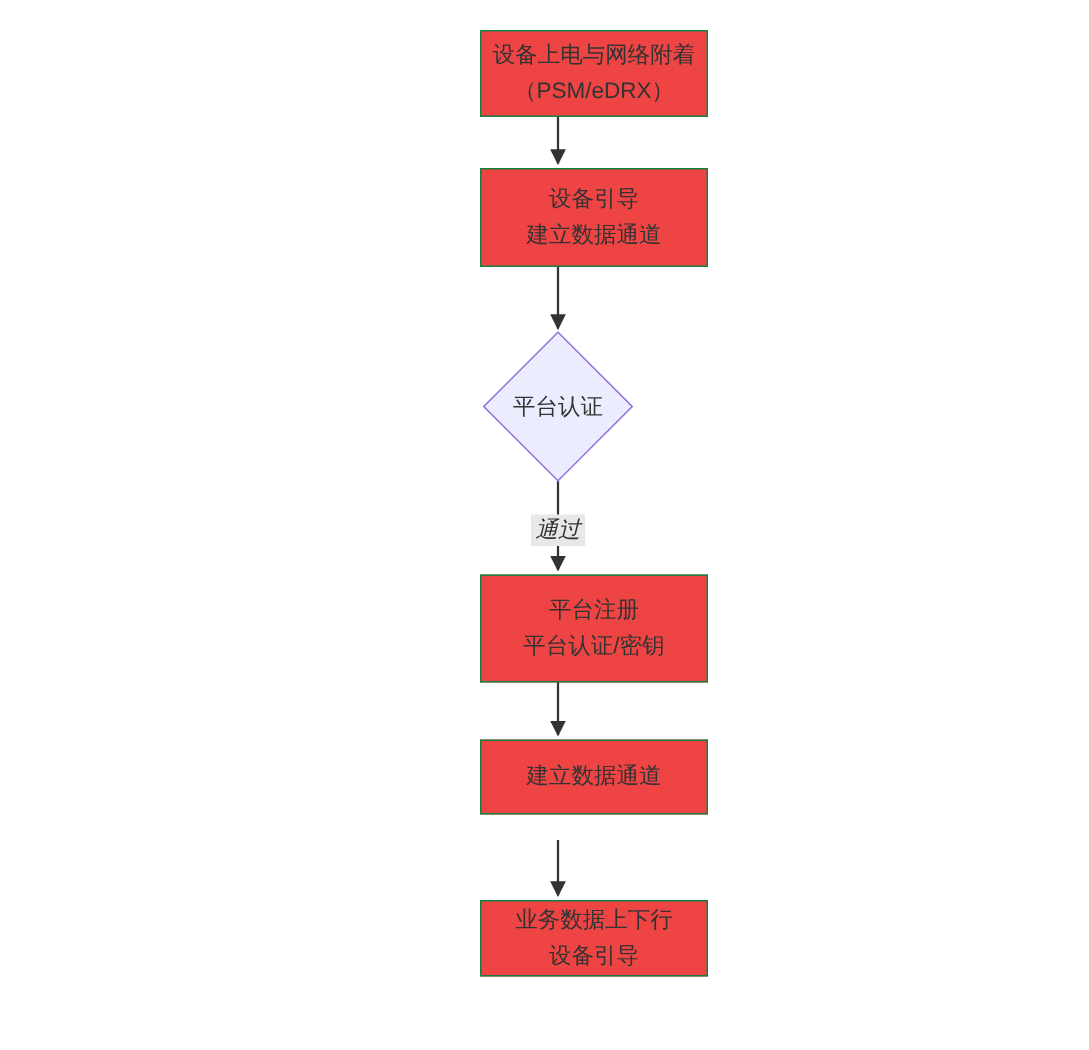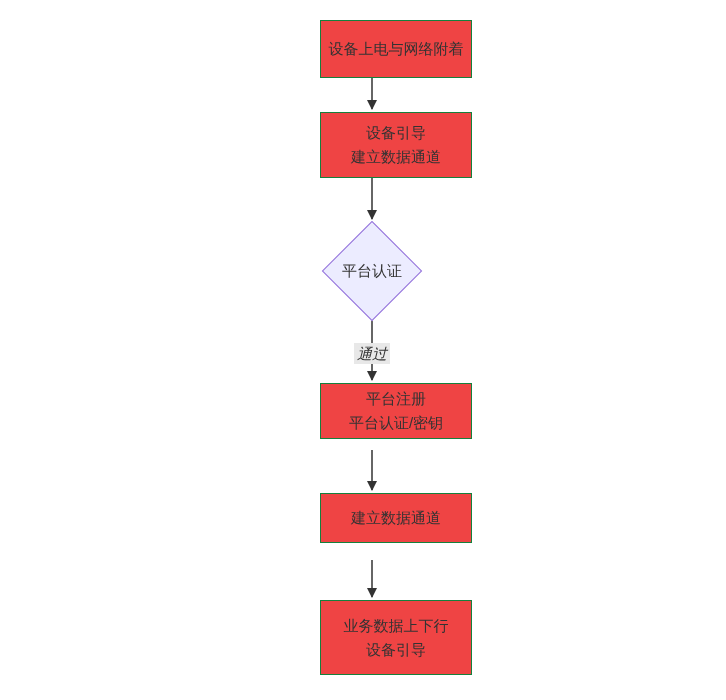--- a/index.html
+++ b/index.html
@@ -35,23 +35,23 @@
   }
   .node.rect {
     width: 152px;
     left: 296px;
     background: #ef4444;
     border: 1px solid #15803d;
     margin-left: 24px;
   }
   .node-a { top: 20px;  height: 58px; }
   .node-b { top: 112px; height: 66px; }
-  .node-d { top: 383px; height: 56px; }
+  .node-d { top: 383px; height: 72px; }
   .node-e { top: 493px; height: 50px; }
-  .node-f { top: 600px; height: 75px; }
+  .node-f { top: 600px; height: 51px; }
   .diamond-wrap {
     position: absolute;
     left: 322px;
     top: 222px;
     width: 100px;
     height: 98px;
   }
   .diamond-shape {
     position: absolute;
     left: 50%;
@@ -99,20 +99,21 @@
     </defs>
     <line x1="372" y1="78" x2="372" y2="109" stroke="#333333" stroke-width="1.5" marker-end="url(#arrowhead)"></line>
     <line x1="372" y1="178" x2="372" y2="219" stroke="#333333" stroke-width="1.5" marker-end="url(#arrowhead)"></line>
     <line x1="372" y1="320" x2="372" y2="380" stroke="#333333" stroke-width="1.5" marker-end="url(#arrowhead)"></line>
     <line x1="372" y1="450" x2="372" y2="490" stroke="#333333" stroke-width="1.5" marker-end="url(#arrowhead)"></line>
     <line x1="372" y1="560" x2="372" y2="597" stroke="#333333" stroke-width="1.5" marker-end="url(#arrowhead)"></line>
   </svg>
 
   <div class="node rect node-a">
     <span class="line-text">设备上电与网络附着</span>
+    <span class="line-text">（PSM/eDRX）</span>
   </div>
 
   <div class="node rect node-b">
     <span class="line-text">设备引导</span>
     <span class="line-text">建立数据通道</span>
   </div>
 
   <div class="diamond-wrap">
     <div class="diamond-shape"></div>
     <div class="diamond-text">平台认证</div>

